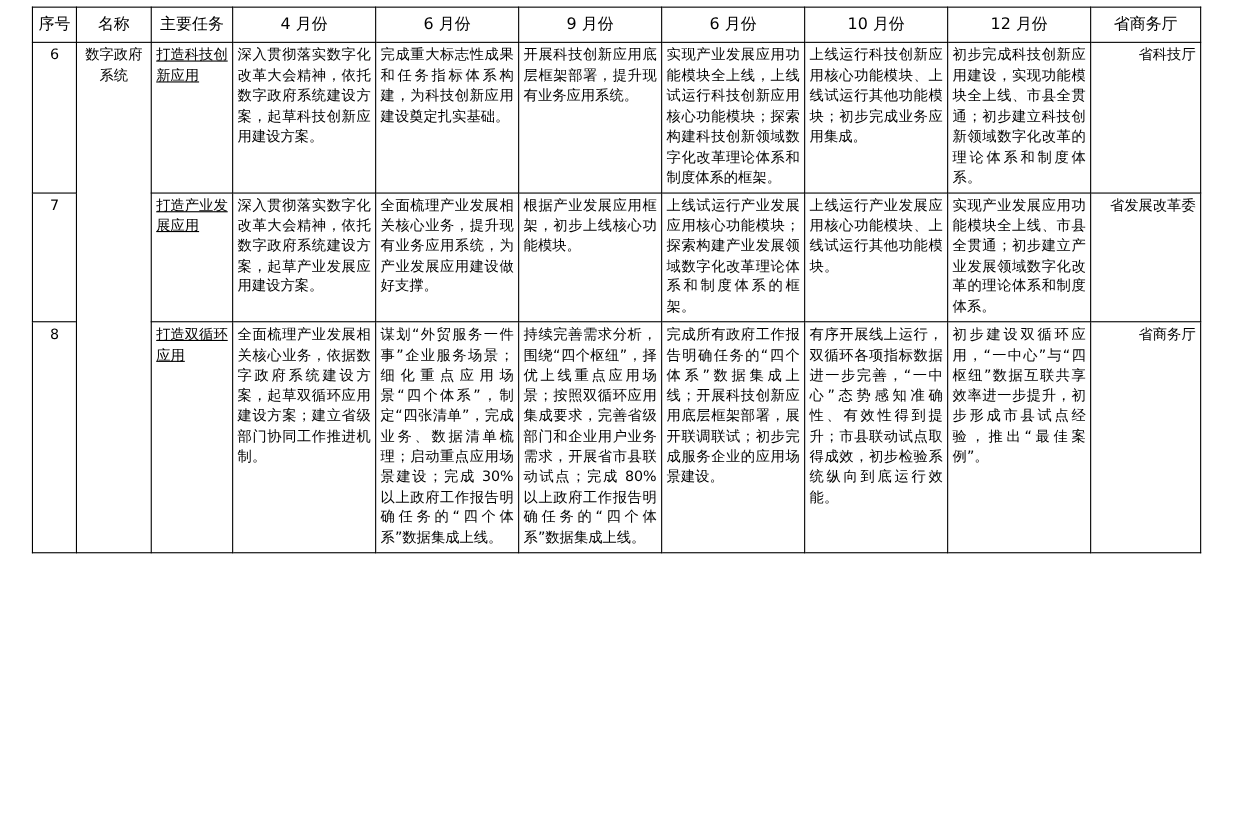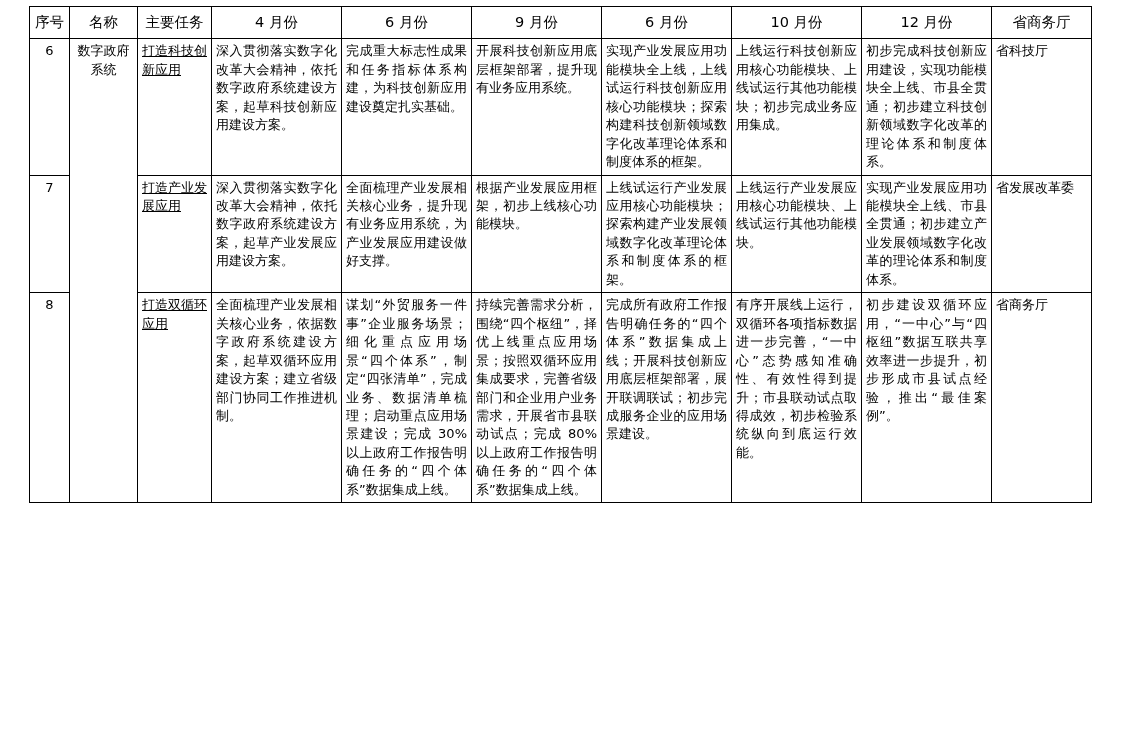--- a/index.html
+++ b/index.html
@@ -48,21 +48,21 @@
     vertical-align: middle;
     font-size: 15px;
   }
   td.sysname {
     text-align: center;
     vertical-align: middle;
     font-size: 13.5px;
     line-height: 1.55;
   }
   td.lead {
-    text-align: left;
+    text-align: right;
     vertical-align: middle;
     font-size: 13px;
     line-height: 1.5;
   }
   td.task {
     vertical-align: middle;
     font-size: 13px;
     line-height: 1.55;
     text-decoration: underline;
   }

